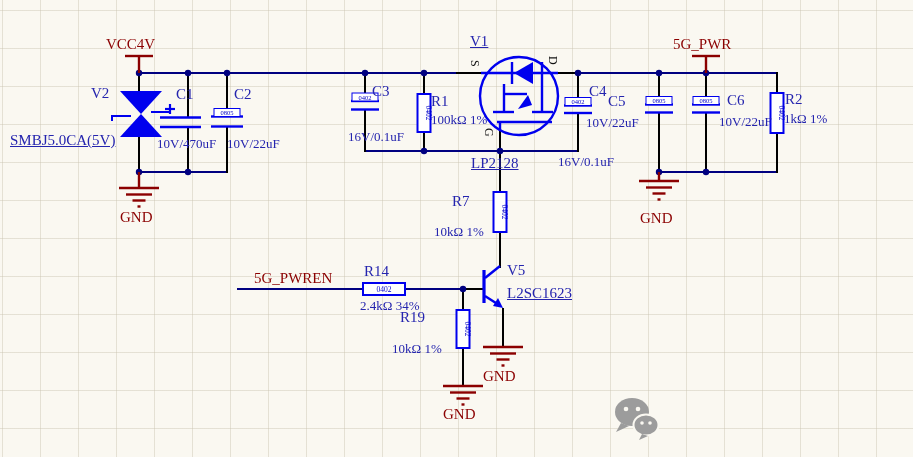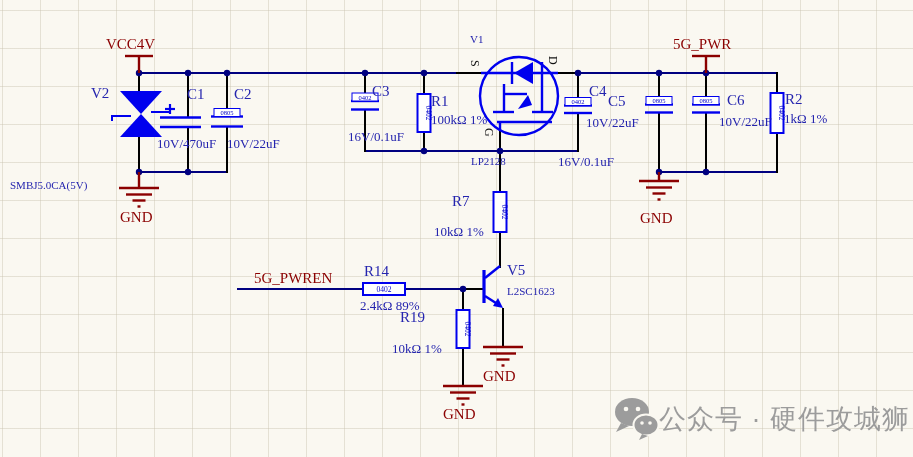--- a/index.html
+++ b/index.html
@@ -13,21 +13,21 @@
       linear-gradient(to bottom, rgba(203,197,178,0.45) 1px, transparent 1px);
     background-size:38px 38px;
     background-position:2px 10px;
     font-family:"Liberation Serif","DejaVu Serif",serif;
   }
   svg.layer{position:absolute;left:0;top:0;}
   .lbl{position:absolute;white-space:nowrap;line-height:1.05;}
   .net{color:#8B0000;font-size:15px;}
   .des{color:#2424AE;font-size:15px;}
   .val{color:#2424AE;font-size:13px;}
-  .big{font-size:11px;}
+  .big{font-size:15px;text-decoration:underline;}
   .pin{color:#111111;font-size:12px;transform:rotate(90deg);transform-origin:center;}
   .fp{font-family:"Liberation Serif","DejaVu Serif",serif;}
   .wm-text{
     position:absolute;left:659px;top:401px;
     font-family:"Liberation Sans","DejaVu Sans",sans-serif;
     font-size:27px;color:#9c9c9c;letter-spacing:1px;white-space:nowrap;
   }
 </style>
 </head>
 <body>
@@ -240,47 +240,46 @@
 
   <div class="lbl net" style="left:106px;top:37px;">VCC4V</div>
   <div class="lbl net" style="left:120px;top:210px;">GND</div>
   <div class="lbl net" style="left:673px;top:37px;">5G_PWR</div>
   <div class="lbl net" style="left:640px;top:211px;">GND</div>
   <div class="lbl net" style="left:254px;top:271px;">5G_PWREN</div>
   <div class="lbl net" style="left:483px;top:369px;">GND</div>
   <div class="lbl net" style="left:443px;top:407px;">GND</div>
 
   <div class="lbl des" style="left:91px;top:86px;">V2</div>
-  <div class="lbl des" style="left:187px;top:87px;">C1</div>
+  <div class="lbl des" style="left:176px;top:87px;">C1</div>
   <div class="lbl des" style="left:234px;top:87px;">C2</div>
   <div class="lbl des" style="left:372px;top:84px;">C3</div>
   <div class="lbl des" style="left:431px;top:94px;">R1</div>
   <div class="lbl des big" style="left:470px;top:34px;">V1</div>
   <div class="lbl des" style="left:589px;top:84px;">C4</div>
   <div class="lbl des" style="left:608px;top:94px;">C5</div>
   <div class="lbl des" style="left:727px;top:93px;">C6</div>
   <div class="lbl des" style="left:785px;top:92px;text-align:center;">R2</div>
   <div class="lbl des" style="left:452px;top:194px;">R7</div>
   <div class="lbl des" style="left:364px;top:264px;">R14</div>
   <div class="lbl des" style="left:400px;top:310px;">R19</div>
   <div class="lbl des" style="left:507px;top:263px;">V5</div>
 
-  <div class="lbl val big" style="left:10px;top:133px;margin-top:47px;">SMBJ5.0CA(5V)</div>
+  <div class="lbl val big" style="left:10px;top:133px;">SMBJ5.0CA(5V)</div>
   <div class="lbl val" style="left:157px;top:137px;">10V/470uF</div>
   <div class="lbl val" style="left:227px;top:137px;">10V/22uF</div>
   <div class="lbl val" style="left:348px;top:130px;">16V/0.1uF</div>
   <div class="lbl val" style="left:431px;top:113px;">100kΩ 1%</div>
   <div class="lbl val big" style="left:471px;top:156px;">LP2128</div>
   <div class="lbl val" style="left:558px;top:155px;">16V/0.1uF</div>
   <div class="lbl val" style="left:586px;top:116px;">10V/22uF</div>
   <div class="lbl val" style="left:719px;top:115px;">10V/22uF</div>
   <div class="lbl val" style="left:784px;top:112px;font-family:Liberation Serif, serif;">1kΩ 1%</div>
   <div class="lbl val" style="left:434px;top:225px;">10kΩ 1%</div>
-  <div class="lbl val" style="left:360px;top:299px;">2.4kΩ 89%</div>
+  <div class="lbl val" style="left:360px;top:299px;">2.4kΩ 34%</div>
   <div class="lbl val" style="left:392px;top:342px;">10kΩ 1%</div>
   <div class="lbl val big" style="left:507px;top:286px;">L2SC1623</div>
 
   <div class="lbl pin" style="left:471px;top:57px;">S</div>
   <div class="lbl pin" style="left:548px;top:54px;">D</div>
   <div class="lbl pin" style="left:484px;top:126px;">G</div>
 
-  <div class="wm-text">公众号 · 硬件攻城狮</div>
 </div>
 
 </body></html>

